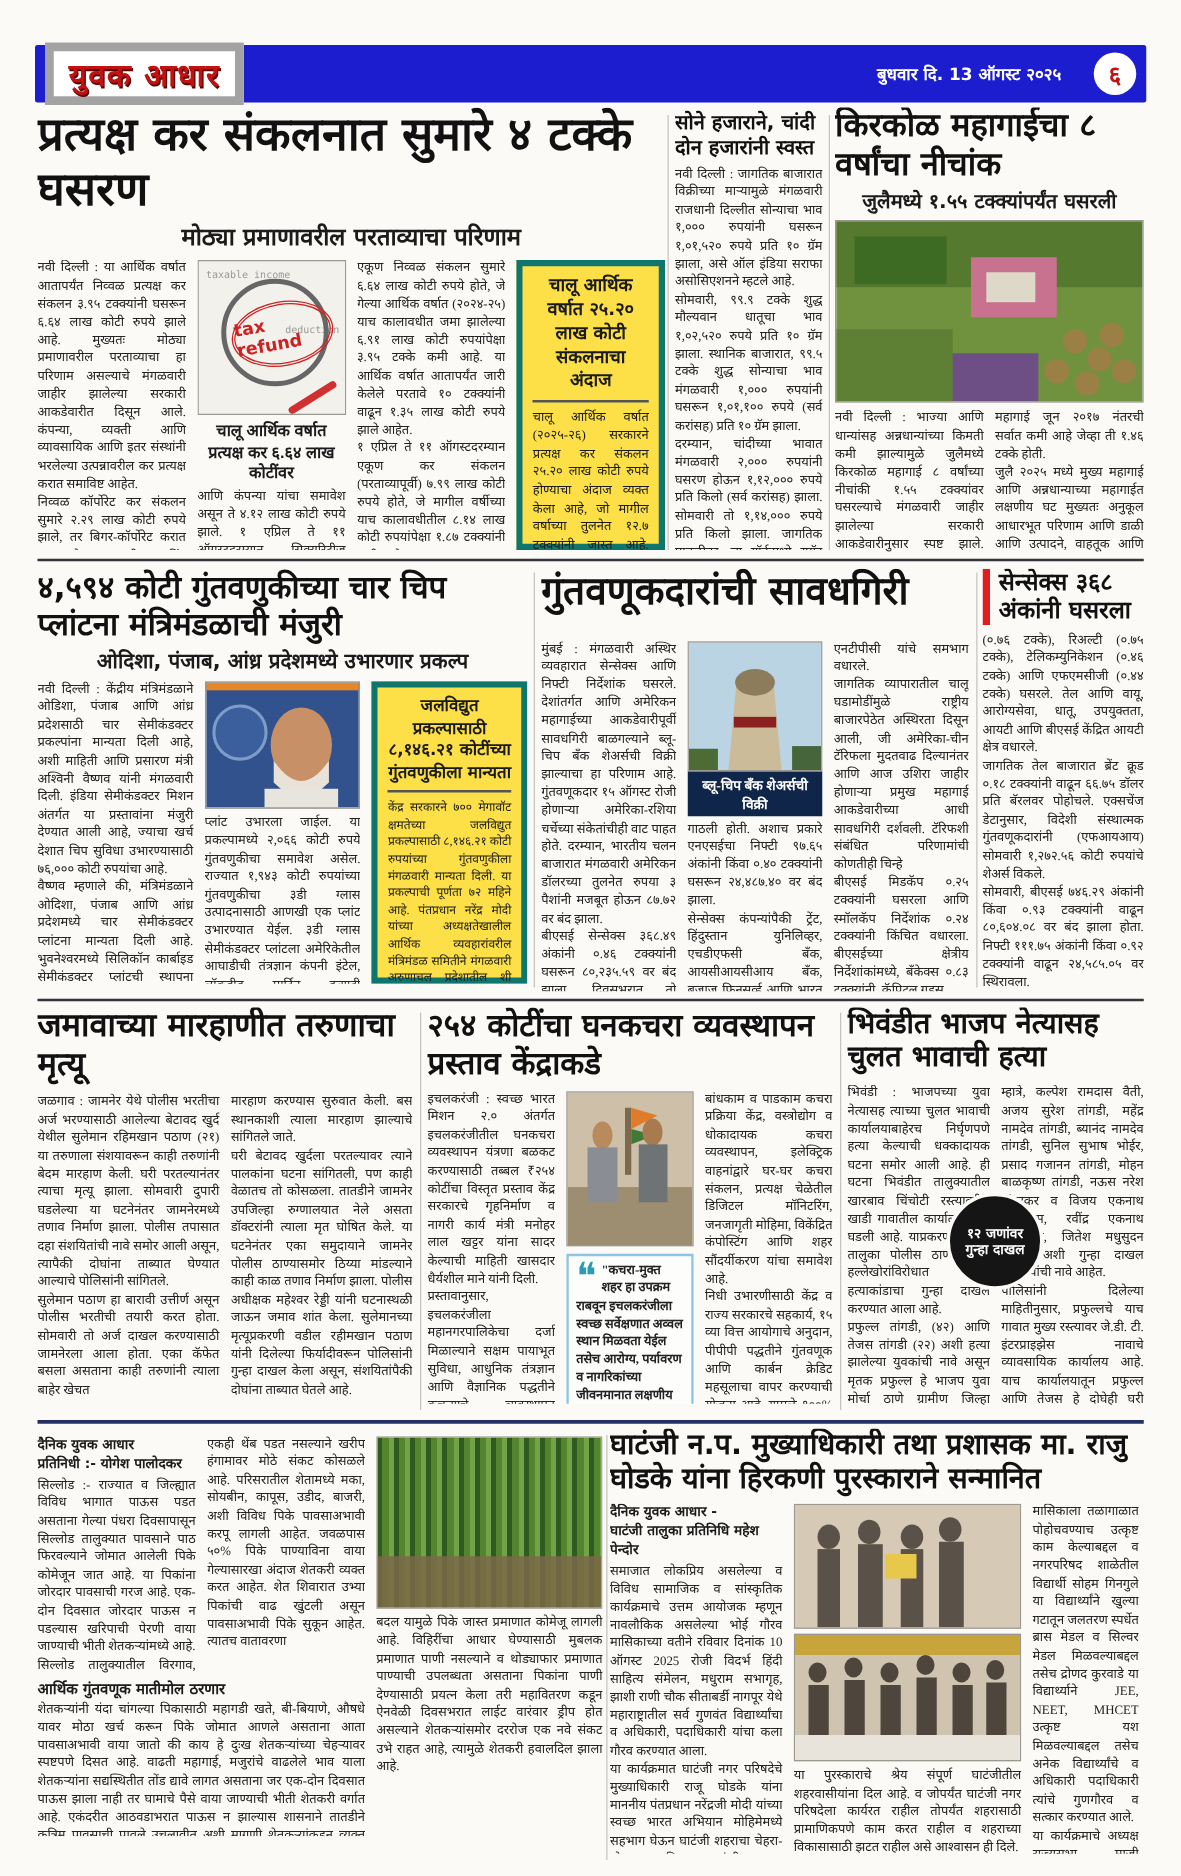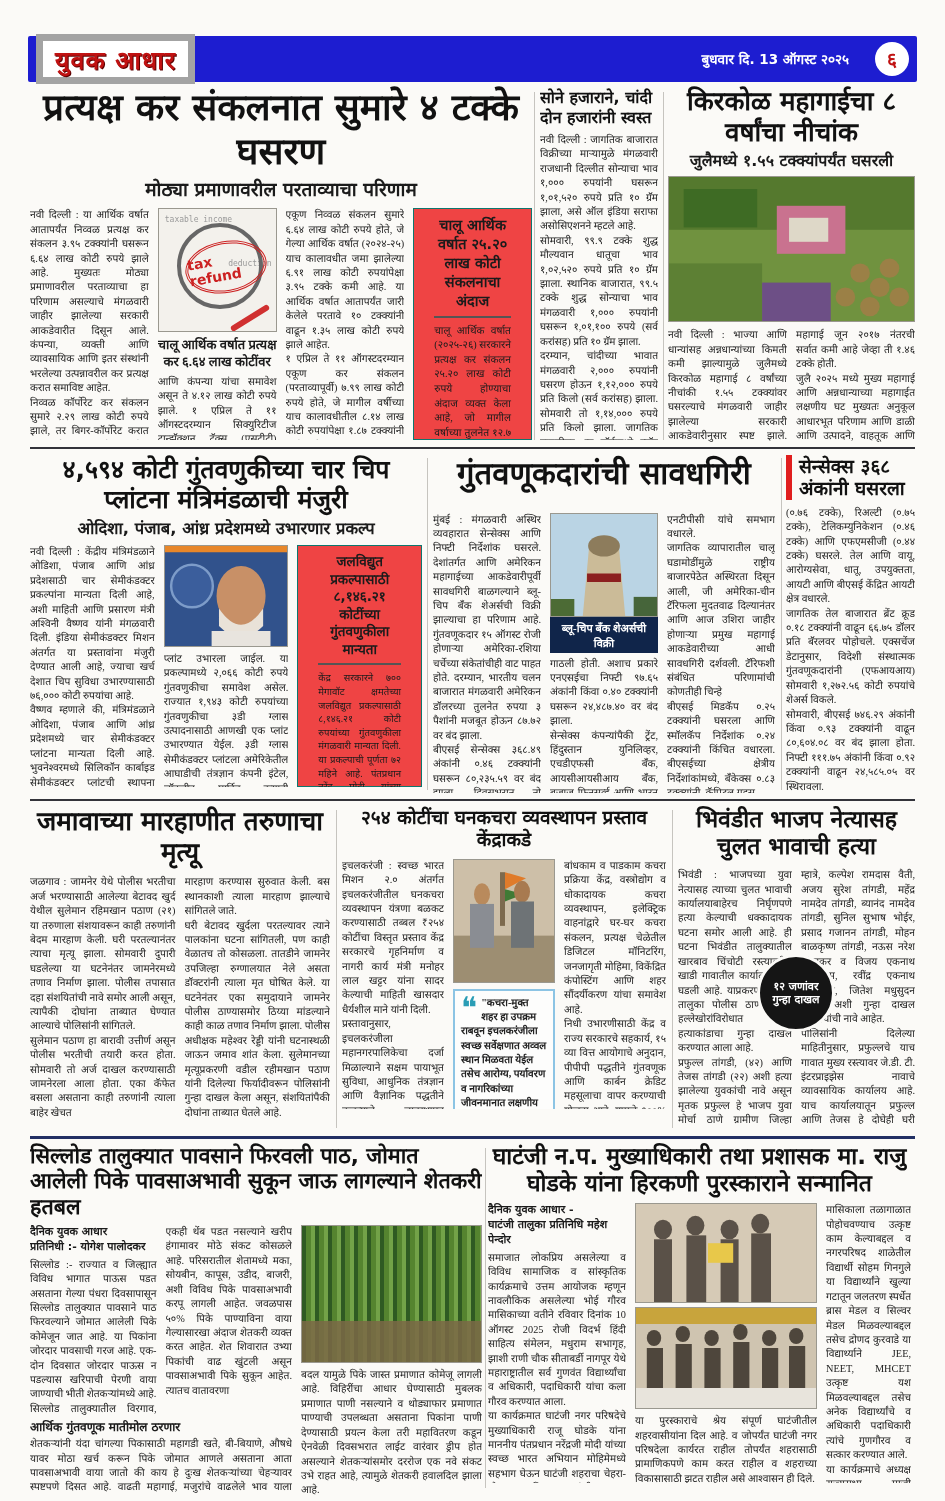--- a/index.html
+++ b/index.html
@@ -10,44 +10,44 @@
         display:flex;align-items:center;border-radius:2px;}
   .logo-box{background:#fff;margin-left:8px;padding:1px 12px;border:7px solid #a3a3a3;}
   .logo-text{color:#c01212;font-weight:bold;font-size:25px;letter-spacing:1px;
              text-shadow:1px 1px 0 #5a0000;font-family:"DejaVu Sans",sans-serif;}
   .mast-right{margin-left:auto;display:flex;align-items:center;gap:26px;margin-right:8px;}
   .mast-date{color:#fff;font-weight:bold;font-size:13.5px;font-family:"DejaVu Sans",sans-serif;}
   .page-num{width:34px;height:34px;border-radius:50%;background:#fff;color:#c01212;
             display:flex;align-items:center;justify-content:center;font-size:19px;font-weight:bold;}
   
   .art{position:absolute;overflow:hidden;}
-  .hl{font-weight:bold;color:#111;text-align:center;line-height:1.18;font-family:"DejaVu Sans",sans-serif;}
+  .hl{font-weight:bold;color:#111;text-align:left;line-height:1.18;font-family:"DejaVu Sans",sans-serif;}
   .sub{font-weight:bold;text-align:center;font-family:"DejaVu Sans",sans-serif;}
   .cols{display:flex;gap:9px;}
   .c{flex:1;min-width:0;overflow:hidden;}
   .bt{font-size:10.3px;line-height:1.4;text-align:justify;white-space:pre-line;color:#222;}
   .byline{font-weight:bold;font-size:11px;line-height:1.35;font-family:"DejaVu Sans",sans-serif;}
   .vr{position:absolute;width:1px;background:#c6c4bf;}
   .hr{position:absolute;left:30px;width:885px;height:2px;background:#33333a;}
   .hr-thick{height:3px;background:#223064;}
   
-  .gray-box{background:#ef4444;border:1px solid #0f766e;padding:7px 20px;height:100%;box-sizing:border-box;}
+  .gray-box{background:#fde047;border:5px solid #0f766e;padding:7px 8px;height:100%;box-sizing:border-box;}
   .gray-box .gb-title{font-weight:bold;font-size:14.5px;line-height:1.3;text-align:center;
       border-bottom:2px solid #555;padding-bottom:5px;margin-bottom:6px;font-family:"DejaVu Sans",sans-serif;}
   .gray-box .gb-body{font-size:10.3px;line-height:1.42;text-align:justify;white-space:pre-line;}
   .quote-box{border:2px solid #8cc4e4;padding:5px 6px;margin-top:6px;position:relative;background:#fdfdfc;}
   .qmark::before{content:"❝";color:#2a9db5;font-size:30px;line-height:0.8;float:left;margin-right:4px;}
   .quote-text{font-size:10.2px;line-height:1.4;font-weight:bold;color:#222;}
   
   .ph{position:relative;overflow:hidden;border:1px solid #9a988f;background:#ccc;}
   .ph svg{display:block;width:100%;height:100%;}
   .cap-dark{background:#10254a;color:#fff;font-size:11px;font-weight:bold;text-align:center;
             padding:3px 2px;font-family:Liberation Serif, serif;}
   .cap-bold{font-weight:bold;font-size:13px;text-align:center;line-height:1.25;margin:5px 0;
-            font-family:Liberation Serif, serif;}
+            font-family:Liberation Sans, sans-serif;}
   
   .taxph{background:#f3f1ec;height:122px;}
   .tiny-word{position:absolute;color:#9a9a9a;font-size:8px;font-family:"DejaVu Sans Mono",monospace;}
   .w1{top:6px;left:6px;}
   .w2{top:50px;right:4px;}
   .lens{position:absolute;top:14px;left:18px;width:78px;height:78px;border:4px solid #666;border-radius:50%;}
   .refund-oval{position:absolute;top:32px;left:26px;width:76px;height:46px;border:3px double #cc2222;
       border-radius:50%;transform:rotate(-10deg);display:flex;align-items:center;justify-content:center;}
   .refund-oval span{color:#cc2222;font-weight:bold;font-size:14px;font-family:"DejaVu Sans",sans-serif;}
   .pencil{position:absolute;right:4px;bottom:10px;width:44px;height:6px;background:#d03030;
@@ -218,21 +218,21 @@
     <div class="hl" style="font-size:26px;">जमावाच्या मारहाणीत तरुणाचा मृत्यू</div>
     <div class="cols" style="margin-top:8px;height:248px;">
       <div class="c bt">जळगाव : जामनेर येथे पोलीस भरतीचा अर्ज भरण्यासाठी आलेल्या बेटावद खुर्द येथील सुलेमान रहिमखान पठाण (२१) या तरुणाला संशयावरून काही तरुणांनी बेदम मारहाण केली. घरी परतल्यानंतर त्याचा मृत्यू झाला. सोमवारी दुपारी घडलेल्या या घटनेनंतर जामनेरमध्ये तणाव निर्माण झाला. पोलीस तपासात दहा संशयितांची नावे समोर आली असून, त्यापैकी दोघांना ताब्यात घेण्यात आल्याचे पोलिसांनी सांगितले.
 सुलेमान पठाण हा बारावी उत्तीर्ण असून पोलीस भरतीची तयारी करत होता. सोमवारी तो अर्ज दाखल करण्यासाठी जामनेरला आला होता. एका कॅफेत बसला असताना काही तरुणांनी त्याला बाहेर खेचत</div>
       <div class="c bt">मारहाण करण्यास सुरुवात केली. बस स्थानकाशी त्याला मारहाण झाल्याचे सांगितले जाते.
 घरी बेटावद खुर्दला परतल्यावर त्याने पालकांना घटना सांगितली, पण काही वेळातच तो कोसळला. तातडीने जामनेर उपजिल्हा रुग्णालयात नेले असता डॉक्टरांनी त्याला मृत घोषित केले. या घटनेनंतर एका समुदायाने जामनेर पोलीस ठाण्यासमोर ठिय्या मांडल्याने काही काळ तणाव निर्माण झाला. पोलीस अधीक्षक महेश्वर रेड्डी यांनी घटनास्थळी जाऊन जमाव शांत केला. सुलेमानच्या मृत्यूप्रकरणी वडील रहीमखान पठाण यांनी दिलेल्या फिर्यादीवरून पोलिसांनी गुन्हा दाखल केला असून, संशयितांपैकी दोघांना ताब्यात घेतले आहे.</div>
     </div>
   </div>
 
   <div class="art" style="left:342px;top:806px;width:324px;height:326px;">
-    <div class="hl" style="font-size:19px;">२५४ कोटींचा घनकचरा व्यवस्थापन प्रस्ताव केंद्राकडे</div>
+    <div class="hl" style="font-size:25px;">२५४ कोटींचा घनकचरा व्यवस्थापन प्रस्ताव केंद्राकडे</div>
     <div class="cols" style="margin-top:8px;height:250px;">
       <div class="c bt">इचलकरंजी : स्वच्छ भारत मिशन २.० अंतर्गत इचलकरंजीतील घनकचरा व्यवस्थापन यंत्रणा बळकट करण्यासाठी तब्बल ₹२५४ कोटींचा विस्तृत प्रस्ताव केंद्र सरकारचे गृहनिर्माण व नागरी कार्य मंत्री मनोहर लाल खट्टर यांना सादर केल्याची माहिती खासदार धैर्यशील माने यांनी दिली.
 प्रस्तावानुसार, इचलकरंजीला महानगरपालिकेचा दर्जा मिळाल्याने सक्षम पायाभूत सुविधा, आधुनिक तंत्रज्ञान आणि वैज्ञानिक पद्धतीने कचऱ्याचे व्यवस्थापन करण्याचा महापालिकेचा संकल्प आहे. यामध्ये १०० टीपीडी बायो-सीएनजी प्रकल्प, ५० टीपीडी ऑप्टिकल सॉर्टिंग एमआरएफ,</div>
       <div class="c">
         <div class="ph" style="height:122px;">
           <svg viewBox="0 0 100 100" preserveAspectRatio="none" aria-hidden="true">
             <rect width="100" height="100" fill="#cdbfa8"></rect>
             <rect y="62" width="100" height="38" fill="#9d8e72"></rect>
             <rect x="46" y="10" width="5" height="44" fill="#7d6a4e"></rect>
             <path d="M51 10 L72 15 L51 24 Z" fill="#e07b2a"></path>
@@ -263,21 +263,20 @@
       <div class="c bt">म्हात्रे, कल्पेश रामदास वैती, अजय सुरेश तांगडी, महेंद्र नामदेव तांगडी, ब्यानंद नामदेव तांगडी, सुनिल सुभाष भोईर, प्रसाद गजानन तांगडी, मोहन बाळकृष्ण तांगडी, नऊस नरेश नांदुरकर व विजय एकनाथ मुक्कादम, रवींद्र एकनाथ मुक्कादम, जितेश मधुसुदन गवळी अशी गुन्हा दाखल झालेल्यांची नावे आहेत.
 पोलिसांनी दिलेल्या माहितीनुसार, प्रफुल्लचे याच गावात मुख्य रस्त्यावर जे.डी. टी. इंटरप्राइझेस नावाचे व्यावसायिक कार्यालय आहे. याच कार्यालयातून प्रफुल्ल आणि तेजस हे दोघेही घरी जाण्यास निघाले असता धारधार शस्त्र हातात असलेल्या चार ते पाच हल्लेखोरांनी दोघांवर सपासप वार केले.</div>
     </div>
   </div>
 
   <div class="vr" style="left:336px;top:810px;height:318px;"></div>
   <div class="vr" style="left:672px;top:810px;height:318px;"></div>
   <div class="hr hr-thick" style="top:1136px;"></div>
 
   <div class="art" style="left:30px;top:1143px;width:452px;height:352px;">
-    <div class="hl" style="font-size:21.5px;text-align:left;">सिल्लोड तालुक्यात पावसाने फिरवली पाठ, जोमात आलेली पिके पावसाअभावी सुकून जाऊ लागल्याने शेतकरी हतबल</div>
     <div class="cols" style="margin-top:6px;">
       <div style="width:262px;flex:0 0 262px;overflow:hidden;">
         <div class="cols" style="height:190px;">
           <div class="c">
             <div class="byline">दैनिक युवक आधार</div>
             <div class="byline" style="margin-bottom:3px;">प्रतिनिधी :- योगेश पालोदकर</div>
             <div class="bt">सिल्लोड :- राज्यात व जिल्ह्यात विविध भागात पाऊस पडत असताना गेल्या पंधरा दिवसापासून सिल्लोड तालुक्यात पावसाने पाठ फिरवल्याने जोमात आलेली पिके कोमेजून जात आहे. या पिकांना जोरदार पावसाची गरज आहे. एक-दोन दिवसात जोरदार पाऊस न पडल्यास खरिपाची पेरणी वाया जाण्याची भीती शेतकऱ्यांमध्ये आहे.
 सिल्लोड तालुक्यातील विरगाव, खुल्लोड, पांगरी, घटाबों, जळकी, मोहळ, हट्टी, सासुरवाडा, बहुली, उंडणगाव, अंभई, आदी शिवारासह काही भागात पावसाचा</div>
           </div>
           <div class="c bt">एकही थेंब पडत नसल्याने खरीप हंगामावर मोठे संकट कोसळले आहे. परिसरातील शेतामध्ये मका, सोयबीन, कापूस, उडीद, बाजरी, अशी विविध पिके पावसाअभावी करपू लागली आहेत. जवळपास ५०% पिके पाण्याविना वाया गेल्यासारखा अंदाज शेतकरी व्यक्त करत आहेत. शेत शिवारात उभ्या पिकांची वाढ खुंटली असून पावसाअभावी पिके सुकून आहेत. त्यातच वातावरणा</div>

